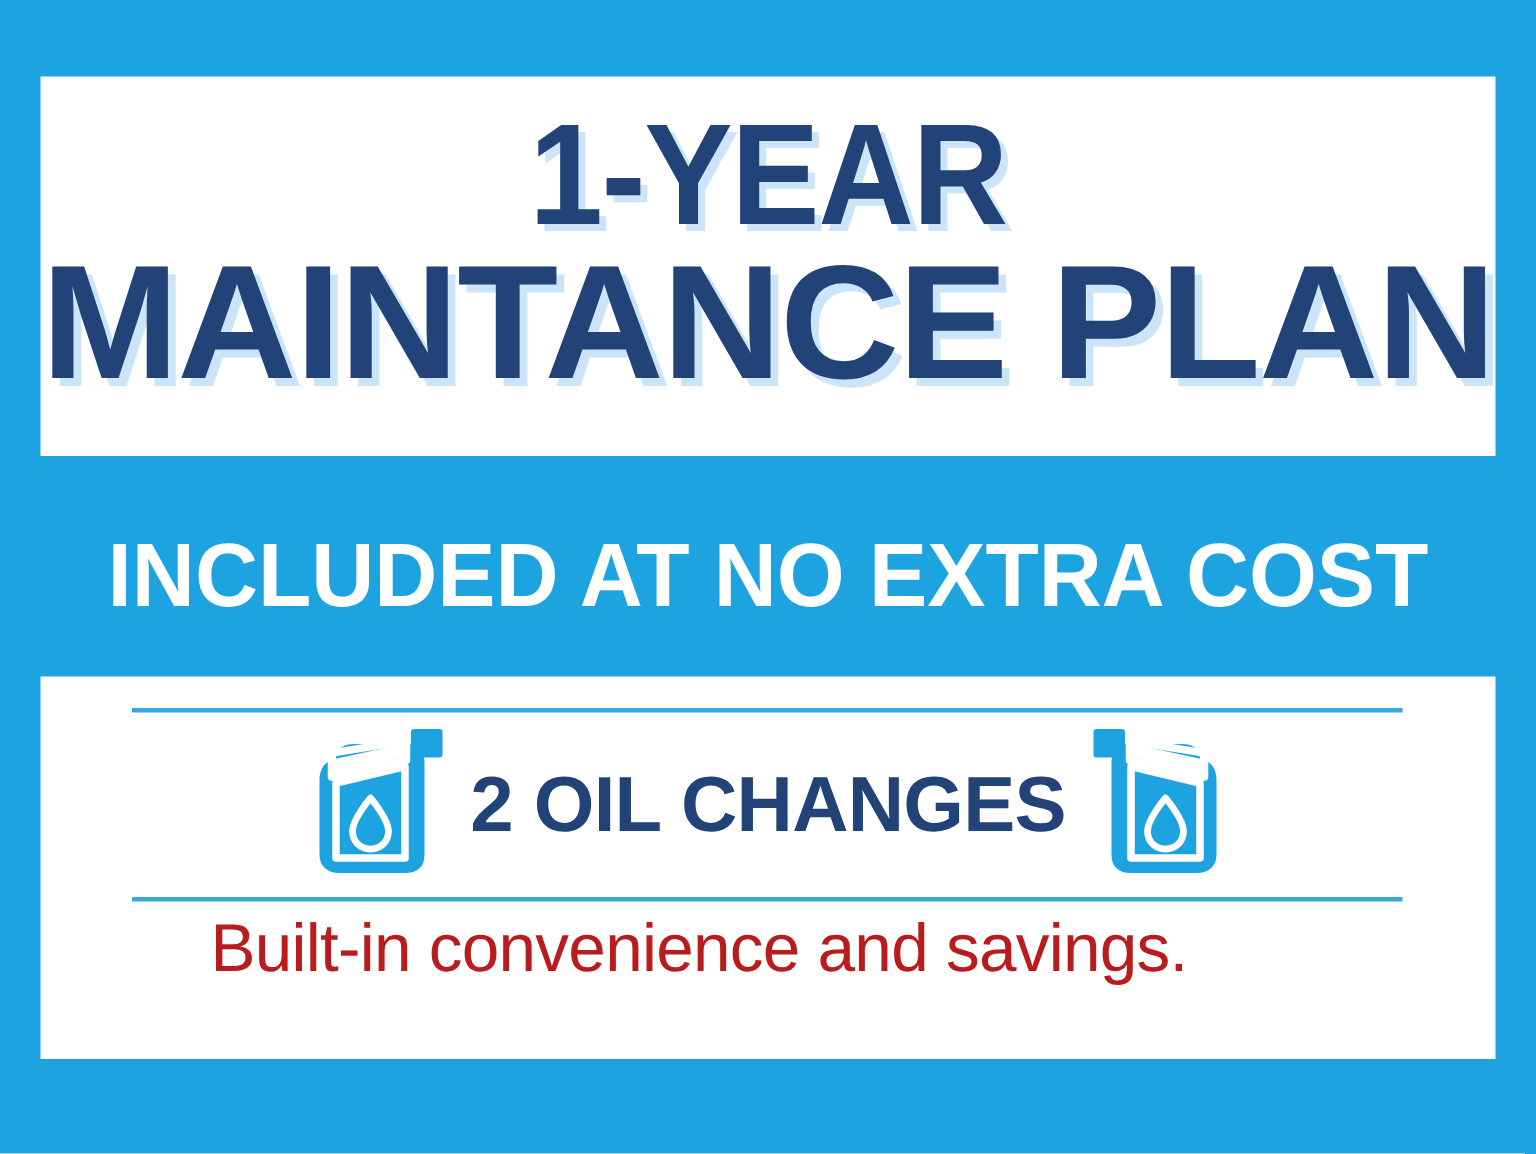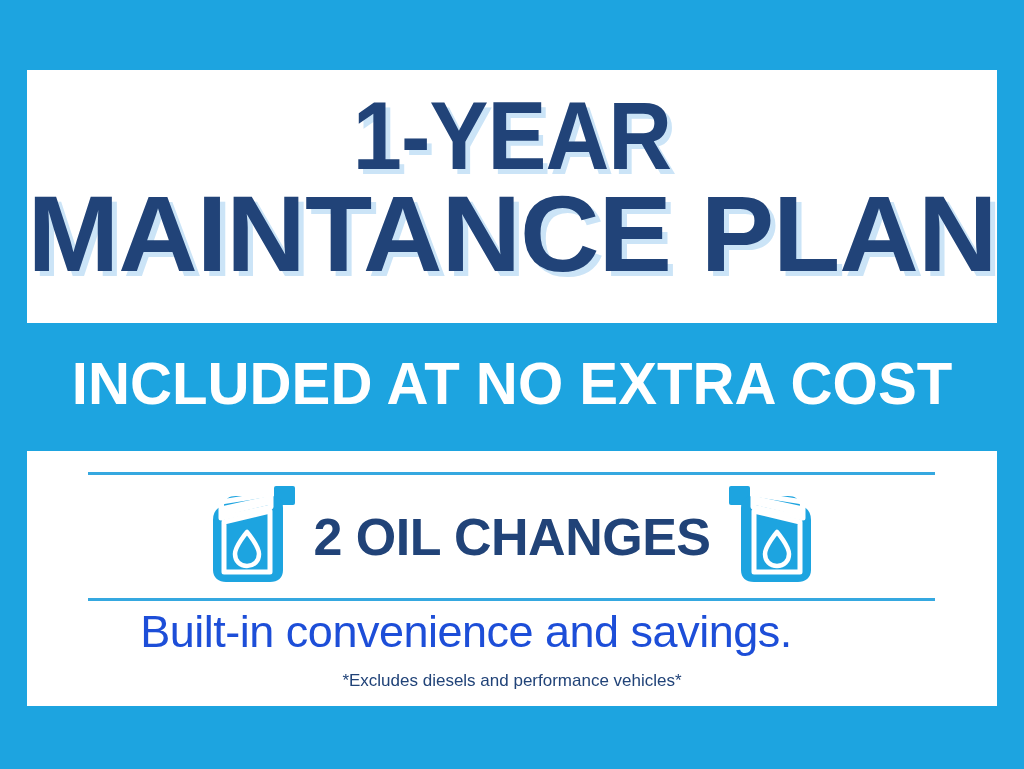--- a/index.html
+++ b/index.html
@@ -16,21 +16,21 @@
     width: 1024px;
     height: 769px;
     background: #1da4e0;
     overflow: hidden;
   }
 
   
   .headline-band {
     position: absolute;
     left: 27px;
-    top: 70px;
+    top: 51px;
     width: 970px;
     height: 253px;
     background: #ffffff;
     display: flex;
     flex-direction: column;
     align-items: center;
     justify-content: flex-start;
   }
 
   .headline {
@@ -120,21 +120,21 @@
 
   .jug-icon { display: block; }
   .jug-icon.flip { transform: scaleX(-1); }
 
   .tagline {
     position: absolute;
     left: 0;
     top: 155px;
     width: 878px;
     text-align: center;
-    color: #1d4ed8;
+    color: #b91c1c;
     font-family: "Liberation Sans", sans-serif;
     font-weight: normal;
     font-size: 45px;
     letter-spacing: -0.5px;
     white-space: nowrap;
   }
 
   .fineprint {
     position: absolute;
     left: 0;
@@ -200,16 +200,15 @@
                    C43 82 48 77 48 70 C48 62 36 48 36 48 Z" fill="none" stroke="#ffffff" stroke-width="4.5" stroke-linejoin="round"></path>
         </svg>
       </span>
 
     </div>
 
     <div class="rule rule-bottom"></div>
 
     <div class="tagline">Built-in convenience and savings.</div>
 
-    <div class="fineprint">*Excludes diesels and performance vehicles*</div>
 
   </div>
 </div>
 
 </body></html>

